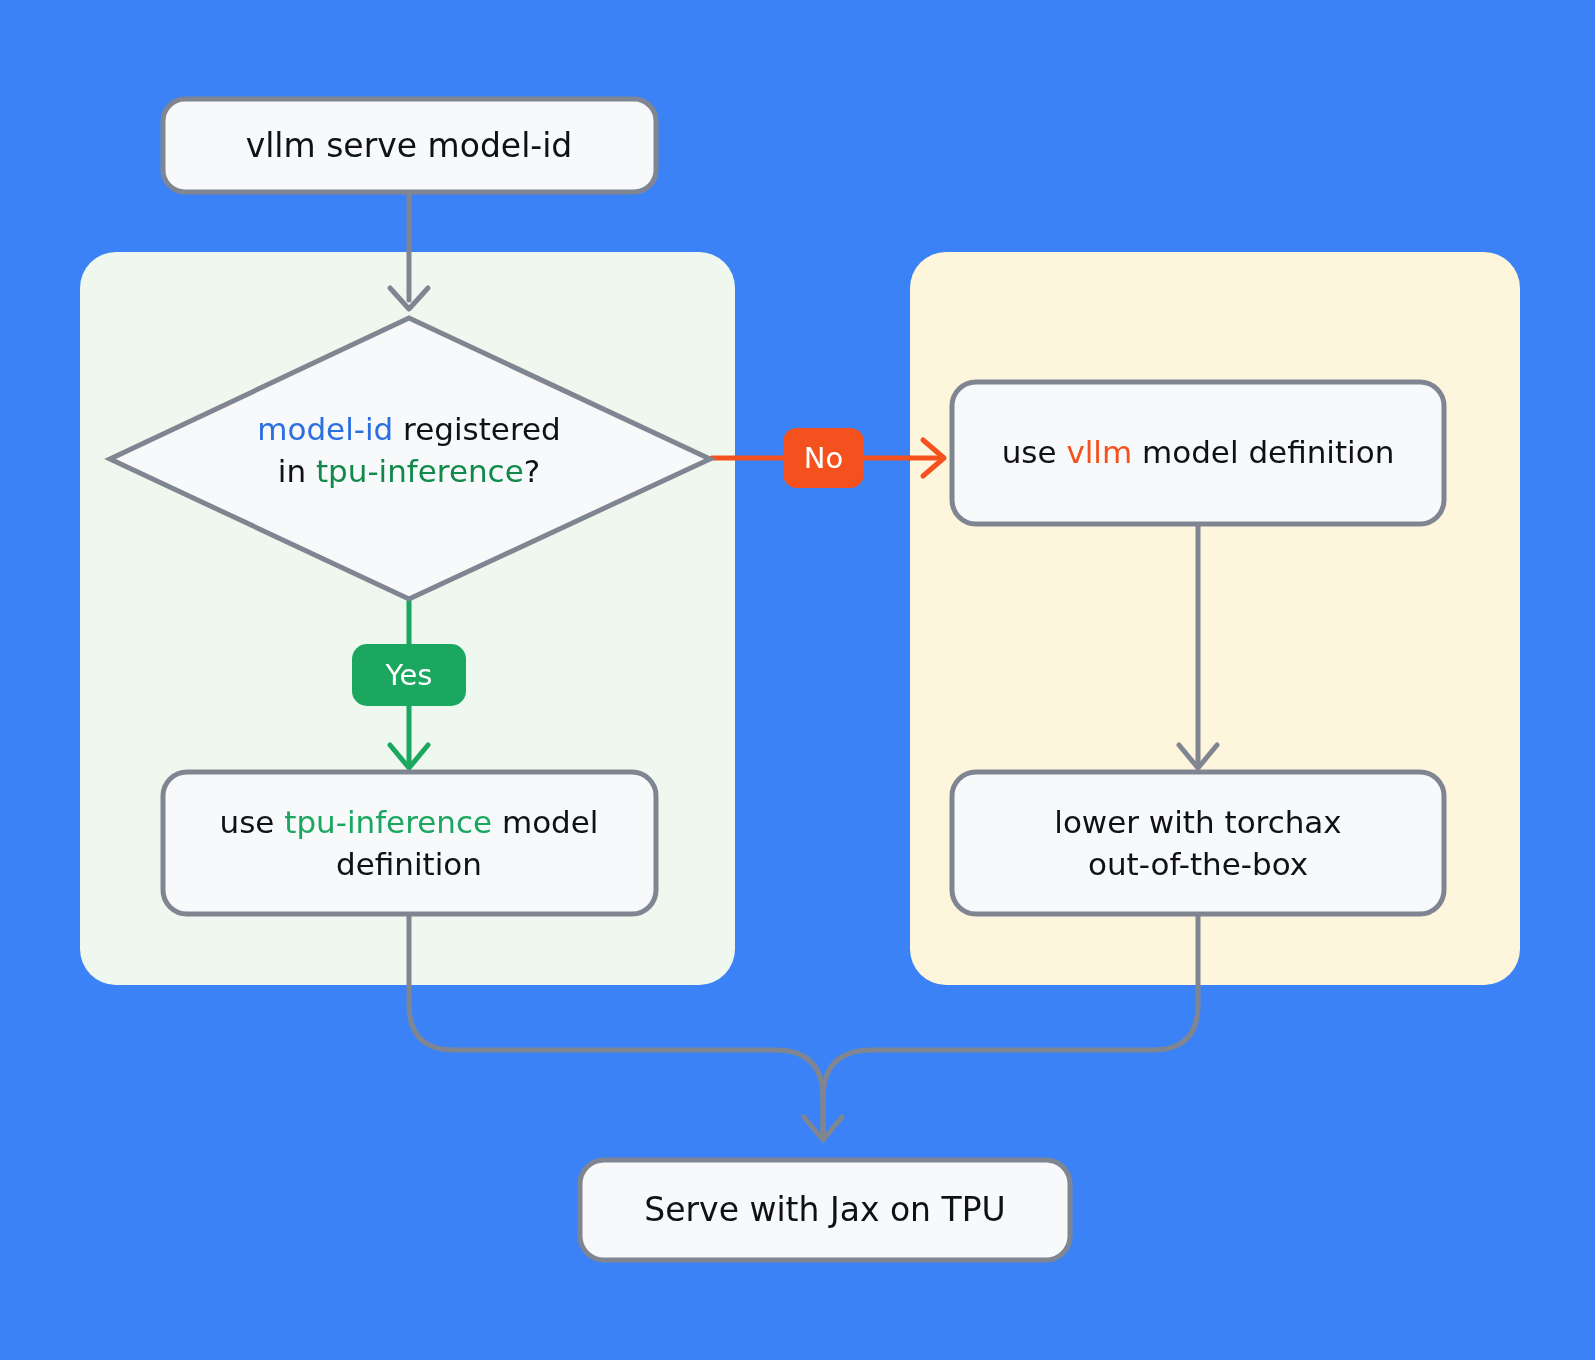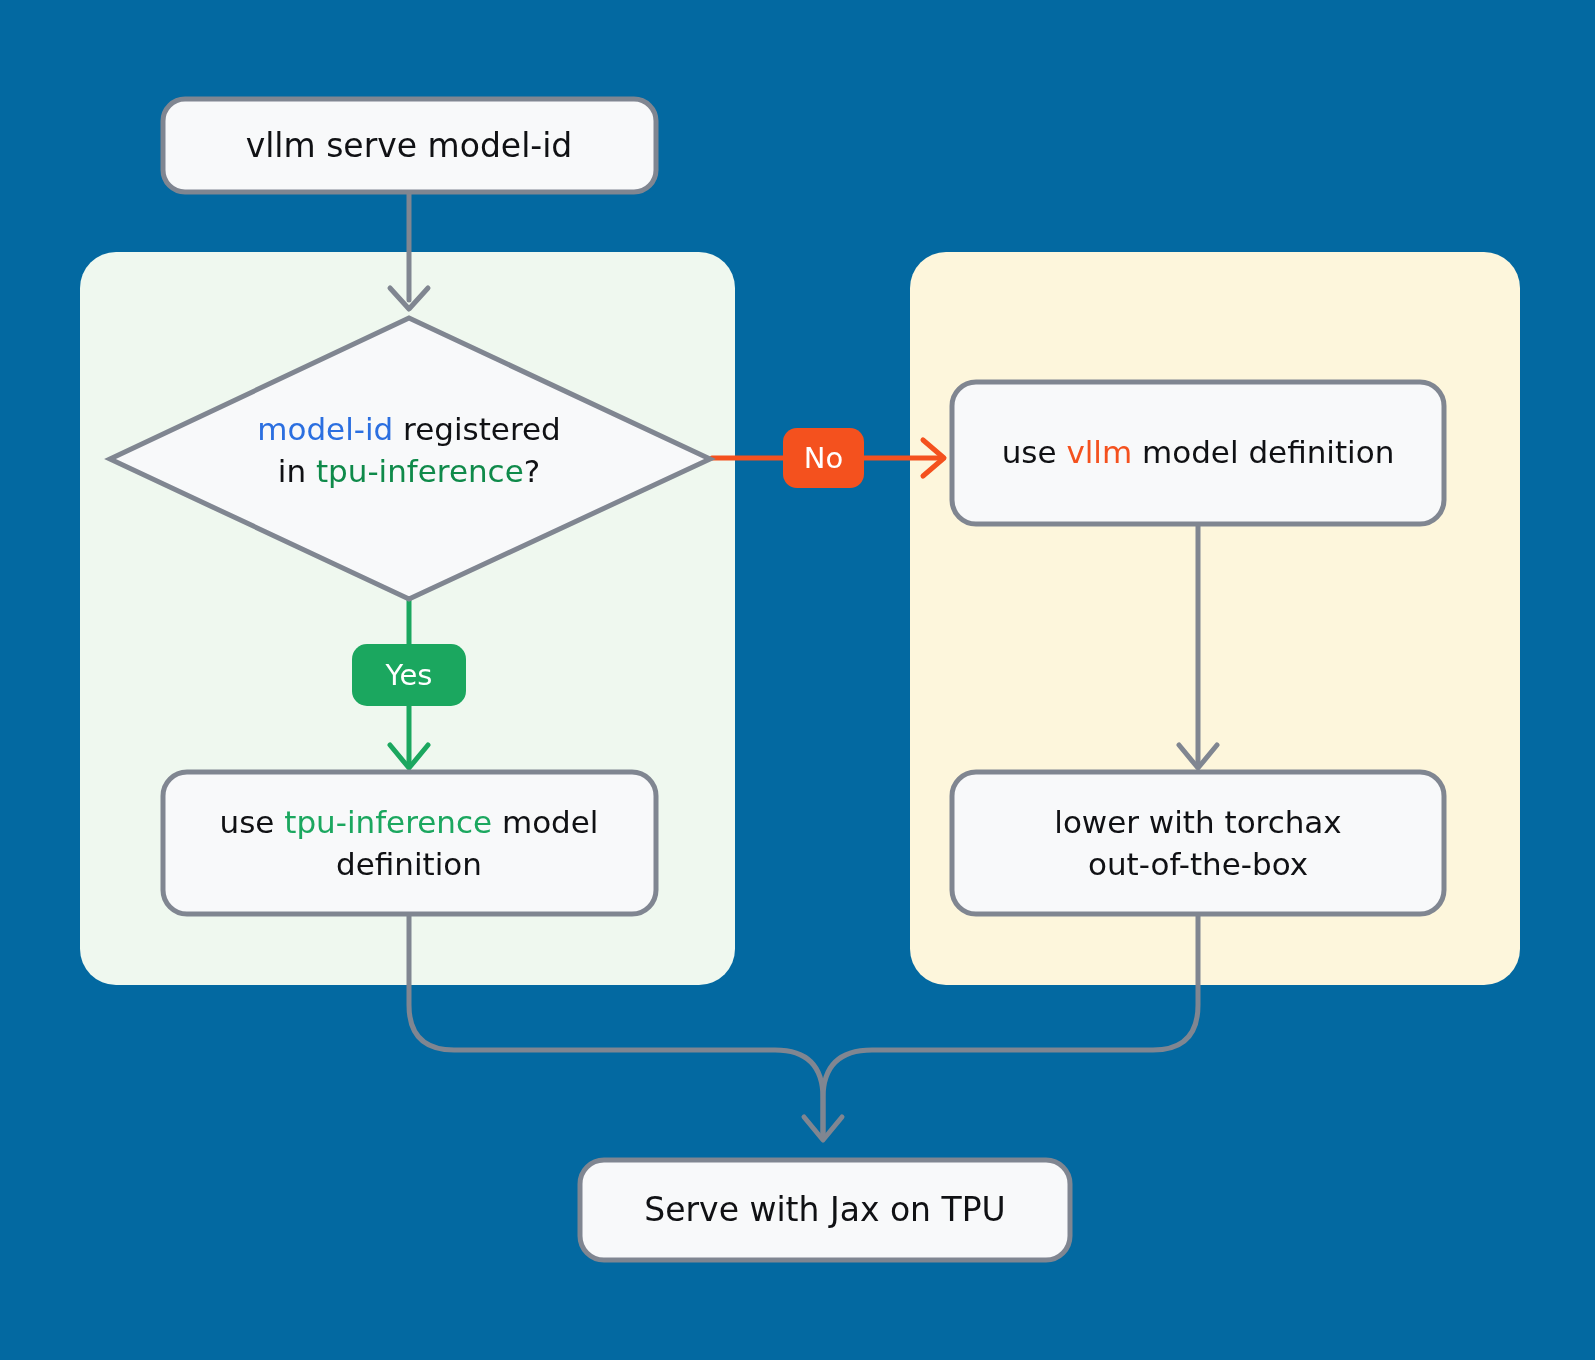--- a/index.html
+++ b/index.html
@@ -10,21 +10,21 @@
   body {
     width: 1595px;
     height: 1360px;
     overflow: hidden;
     font-family: "DejaVu Sans", sans-serif;
   }
   #stage {
     position: relative;
     width: 1595px;
     height: 1360px;
-    background: #0369a1;
+    background: #3b82f6;
   }
   svg.flow {
     position: absolute;
     top: 0;
     left: 0;
     width: 1595px;
     height: 1360px;
     display: block;
   }
   .node-text {

